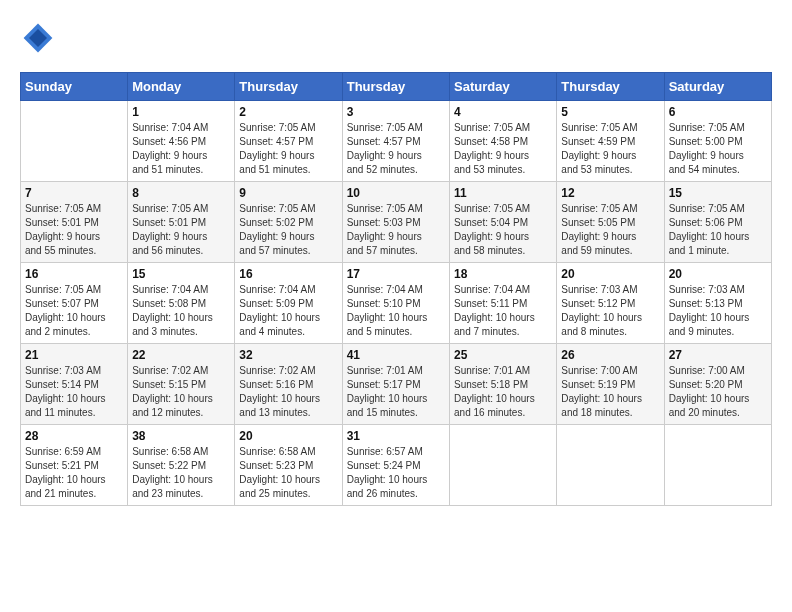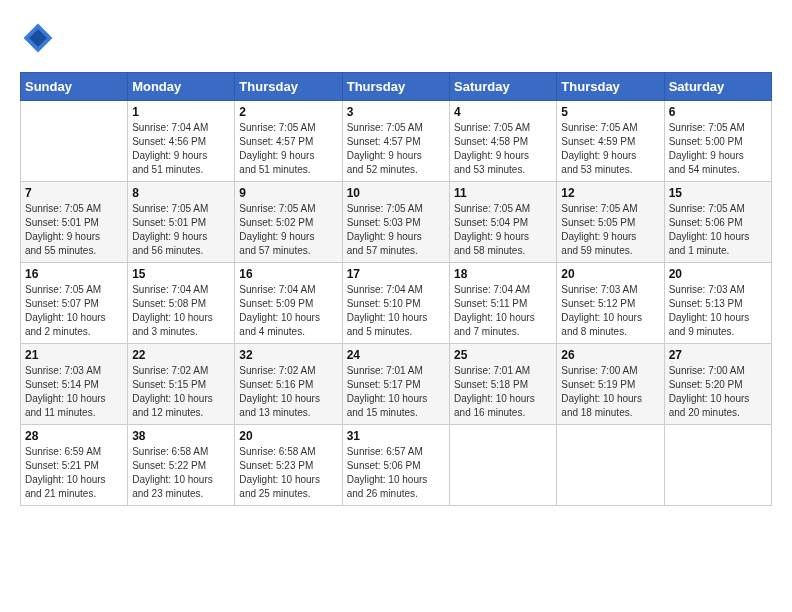--- a/index.html
+++ b/index.html
@@ -283,21 +283,21 @@
 and 12 minutes.</div>
         </td>
         <td>
           <div class="day-num">32</div>
           <div class="day-info" style="white-space: pre-line;">Sunrise: 7:02 AM
 Sunset: 5:16 PM
 Daylight: 10 hours
 and 13 minutes.</div>
         </td>
         <td>
-          <div class="day-num">24</div>
+          <div class="day-num">41</div>
           <div class="day-info" style="white-space: pre-line;">Sunrise: 7:01 AM
 Sunset: 5:17 PM
 Daylight: 10 hours
 and 15 minutes.</div>
         </td>
         <td>
           <div class="day-num">25</div>
           <div class="day-info" style="white-space: pre-line;">Sunrise: 7:01 AM
 Sunset: 5:18 PM
 Daylight: 10 hours
@@ -336,21 +336,21 @@
         <td>
           <div class="day-num">20</div>
           <div class="day-info" style="white-space: pre-line;">Sunrise: 6:58 AM
 Sunset: 5:23 PM
 Daylight: 10 hours
 and 25 minutes.</div>
         </td>
         <td>
           <div class="day-num">31</div>
           <div class="day-info" style="white-space: pre-line;">Sunrise: 6:57 AM
-Sunset: 5:06 PM
+Sunset: 5:24 PM
 Daylight: 10 hours
 and 26 minutes.</div>
         </td>
         <td class="empty"></td>
         <td class="empty"></td>
         <td class="empty"></td>
       </tr>
     </tbody>
 </table>
 

